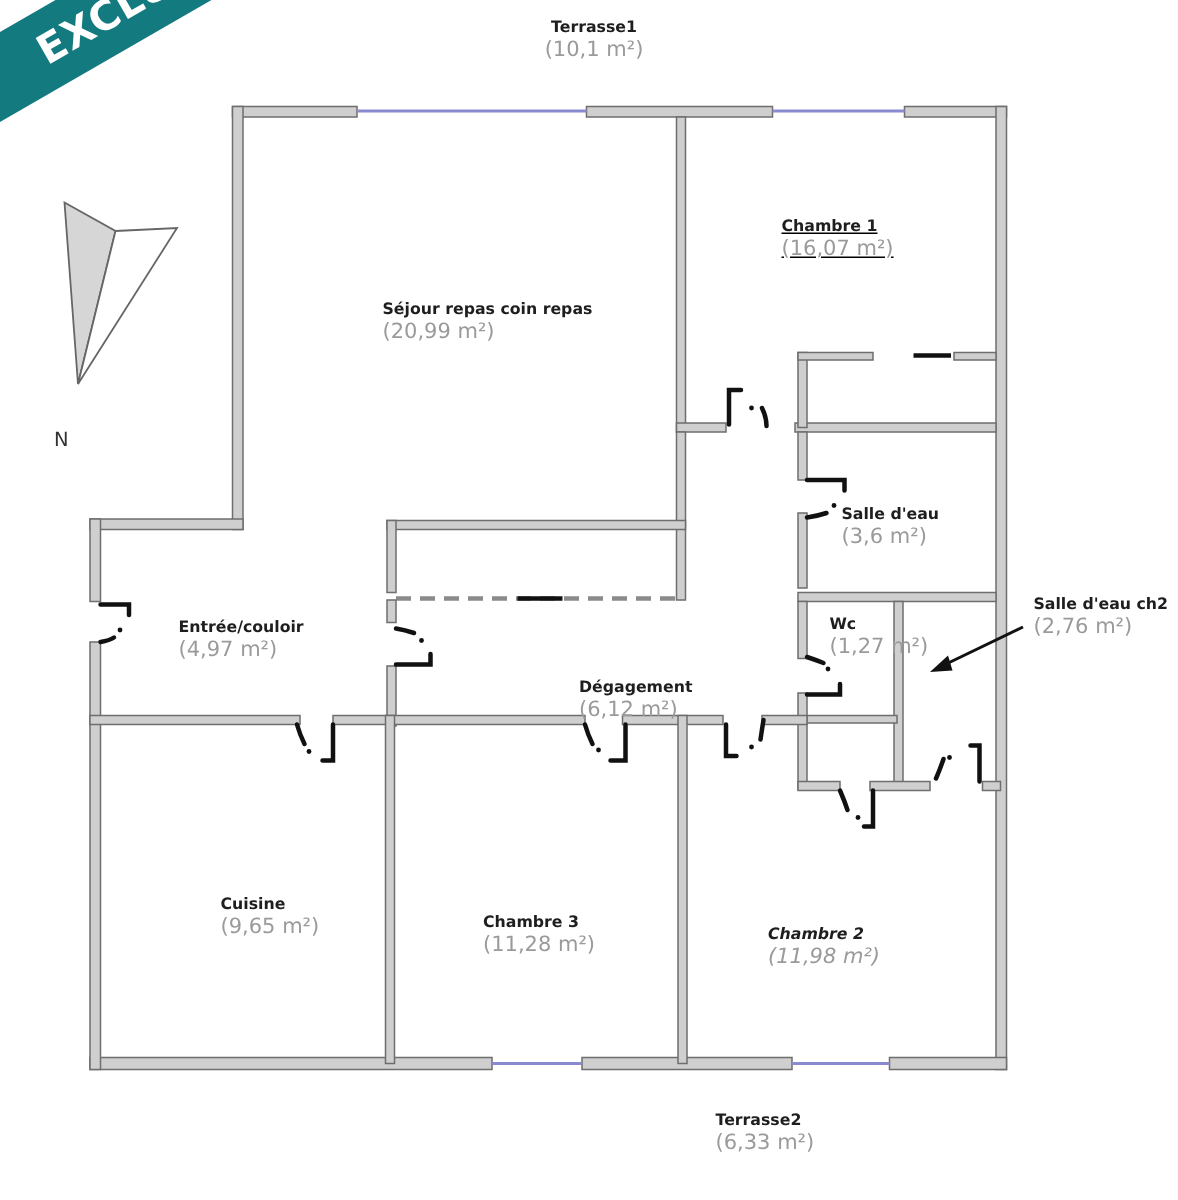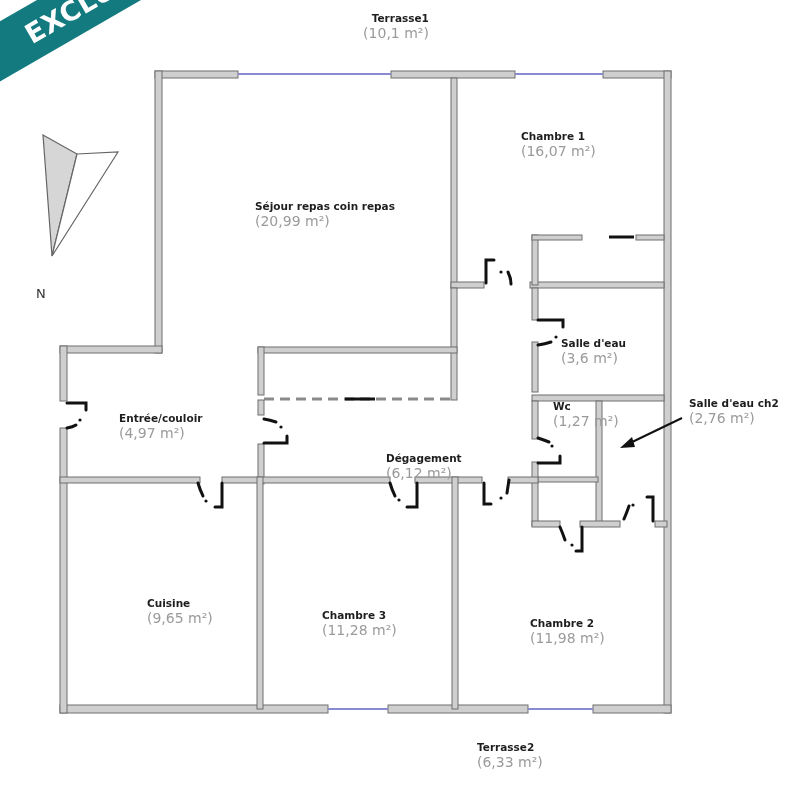--- a/index.html
+++ b/index.html
@@ -1,21 +1,21 @@
 <!DOCTYPE html>
 <html><head>
   <meta charset="utf-8">
   <style>
     html, body { margin: 0; padding: 0; background: #ffffff; }
     body { width: 785px; height: 800px; position: relative; overflow: hidden; font-family: "DejaVu Sans", sans-serif; }
     #plan { position: absolute; left: 0; top: 0; width: 785px; height: 800px; }
     .label { position: absolute; text-align: left; line-height: 1.25; white-space: nowrap; }
     .label .name { font-weight: bold; font-size: 10.5px; color: #1e1e1e; display: block; }
     .label .area { font-size: 14px; color: #9a9a9a; display: block; }
-    .label.center { text-align: right; transform: translateX(-50%); }
+    .label.center { text-align: center; transform: translateX(-50%); }
     .north { position: absolute; left: 36px; top: 286px; font-size: 13px; color: #333; }
     .banner {
       position: absolute; left: -60px; top: 56px; width: 370px; height: 52px;
       background: #137a7f; transform: rotate(-30deg); transform-origin: 0 0;
       color: #fff; font-weight: bold; font-size: 27px; letter-spacing: 0.5px;
       display: flex; align-items: center; justify-content: center;
       font-family: "DejaVu Sans", sans-serif;
     }
   </style>
 </head>
@@ -154,52 +154,52 @@
 <div class="north">N</div>
 
 <div class="label center" style="left:396px; top:12px;">
   <span class="name">Terrasse1</span>
   <span class="area">(10,1 m²)</span>
 </div>
 <div class="label" style="left:255px; top:200px;">
   <span class="name">Séjour repas coin repas</span>
   <span class="area">(20,99 m²)</span>
 </div>
-<div class="label" style="left:521px; top:130px;">
+<div class="label" style="left:521px; top:145px;text-decoration:underline;">
   <span class="name">Chambre 1</span>
   <span class="area">(16,07 m²)</span>
 </div>
 <div class="label" style="left:561px; top:337px;">
   <span class="name">Salle d'eau</span>
   <span class="area">(3,6 m²)</span>
 </div>
 <div class="label" style="left:119px; top:412px;">
   <span class="name">Entrée/couloir</span>
   <span class="area">(4,97 m²)</span>
 </div>
 <div class="label" style="left:386px; top:452px;">
   <span class="name">Dégagement</span>
   <span class="area">(6,12 m²)</span>
 </div>
-<div class="label" style="left:553px; top:400px;">
+<div class="label" style="left:553px; top:410px;">
   <span class="name">Wc</span>
   <span class="area">(1,27 m²)</span>
 </div>
 <div class="label" style="left:689px; top:397px;">
   <span class="name">Salle d'eau ch2</span>
   <span class="area">(2,76 m²)</span>
 </div>
 <div class="label" style="left:147px; top:597px;">
   <span class="name">Cuisine</span>
   <span class="area">(9,65 m²)</span>
 </div>
 <div class="label" style="left:322px; top:609px;">
   <span class="name">Chambre 3</span>
   <span class="area">(11,28 m²)</span>
 </div>
-<div class="label" style="left:530px; top:617px;">
+<div class="label" style="left:512px; top:617px;font-style:italic;">
   <span class="name">Chambre 2</span>
   <span class="area">(11,98 m²)</span>
 </div>
 <div class="label" style="left:477px; top:741px;">
   <span class="name">Terrasse2</span>
   <span class="area">(6,33 m²)</span>
 </div>
 
 </body></html>

